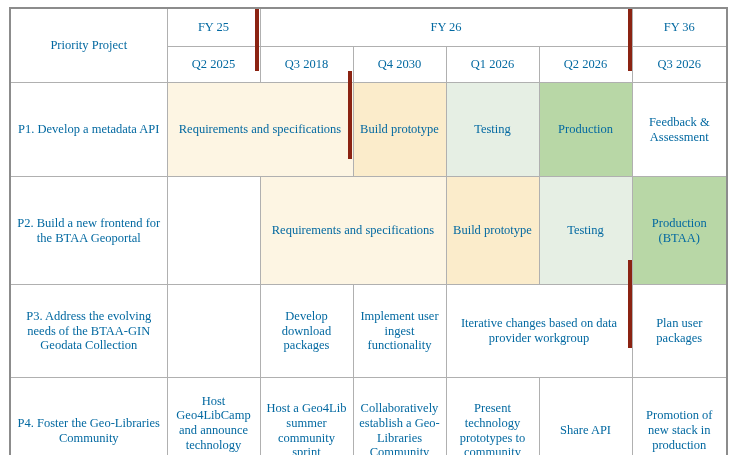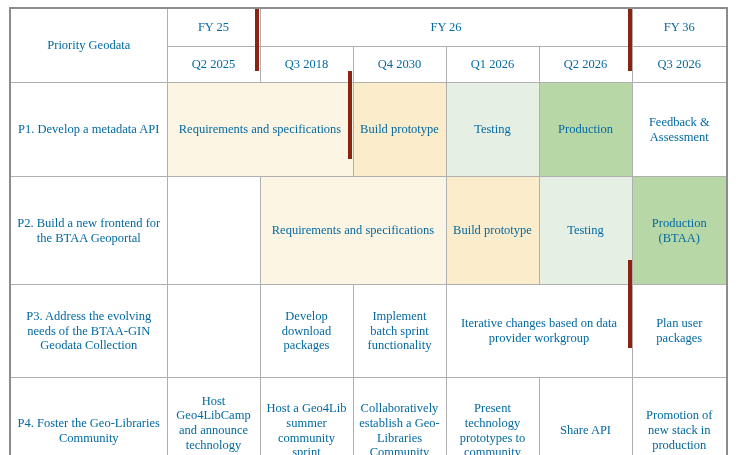--- a/index.html
+++ b/index.html
@@ -97,21 +97,21 @@
       <col class="c-q">
         <col class="c-q">
         <col class="c-q">
       <col class="c-q">
         <col class="c-q">
         <col class="c-q-last">
     </colgroup>
 
     <thead>
       <tr>
-        <th class="hdr-project proj-name" rowspan="2">Priority Geodata</th>
+        <th class="hdr-project proj-name" rowspan="2">Priority Project</th>
         <th class="hdr-fy" colspan="1">FY 25</th>
         <th class="hdr-fy" colspan="4">FY 26</th>
         <th class="hdr-fy" colspan="1">FY 36</th>
       </tr>
       <tr>
         <th class="hdr-q">Q2 2025</th>
         <th class="hdr-q">Q3 2018</th>
         <th class="hdr-q">Q4 2030</th>
         <th class="hdr-q">Q1 2026</th>
         <th class="hdr-q">Q2 2026</th>
@@ -136,21 +136,21 @@
         <td class="fill-cream-light" colspan="2">Requirements and specifications</td>
         <td class="fill-cream-deep">Build prototype</td>
         <td class="fill-green-light">Testing</td>
         <td class="fill-green-mid">Production (BTAA)</td>
       </tr>
 
       <tr class="r3">
         <td class="proj-name">P3. Address the evolving needs of the BTAA-GIN Geodata Collection</td>
         <td class="fill-none"></td>
         <td class="fill-none">Develop download packages</td>
-        <td class="fill-none">Implement batch sprint functionality</td>
+        <td class="fill-none">Implement user ingest functionality</td>
         <td class="fill-none" colspan="2">Iterative changes based on data provider workgroup</td>
         <td class="fill-none">Plan user packages</td>
       </tr>
 
       <tr class="r4">
         <td class="proj-name">P4. Foster the Geo-Libraries Community</td>
         <td class="fill-none">Host Geo4LibCamp and announce technology plans</td>
         <td class="fill-none">Host a Geo4Lib summer community sprint</td>
         <td class="fill-none">Collaboratively establish a Geo-Libraries Community</td>
         <td class="fill-none">Present technology prototypes to community</td>

